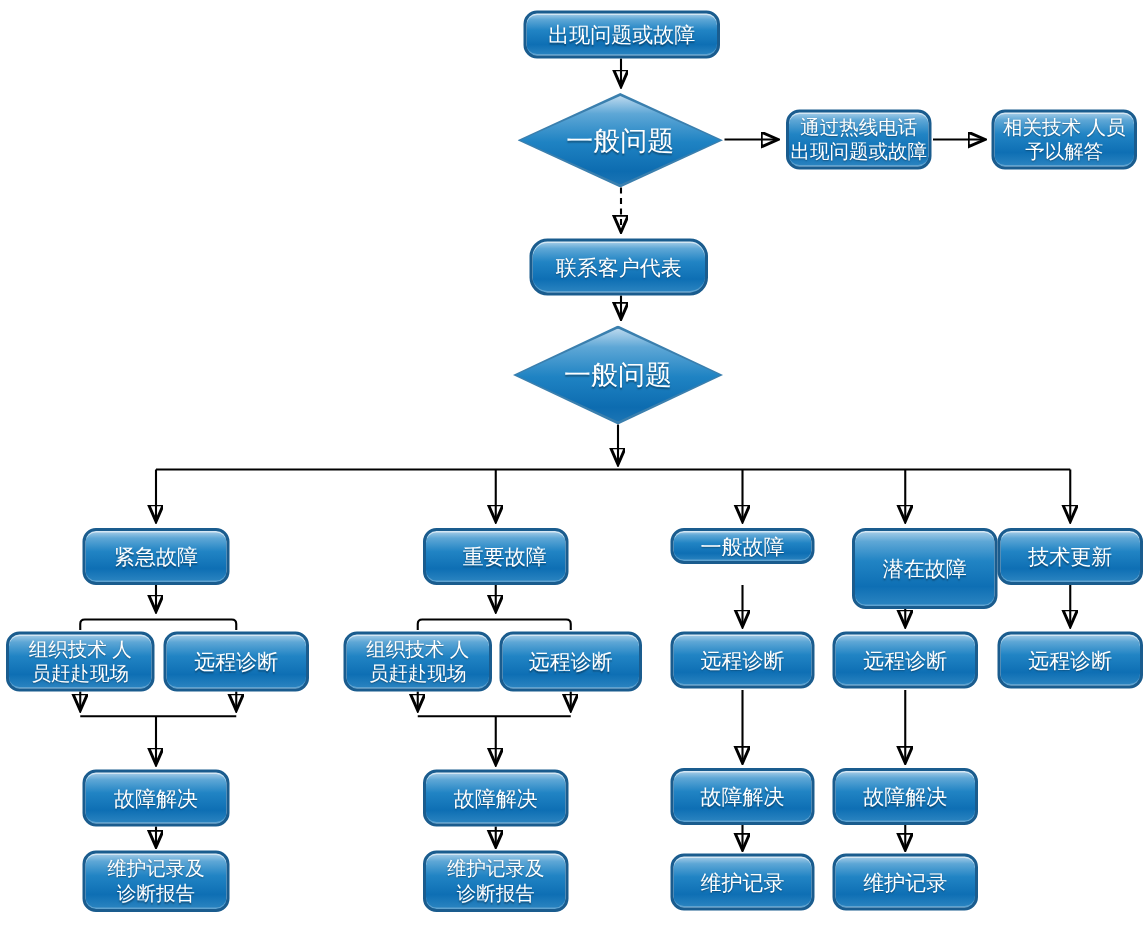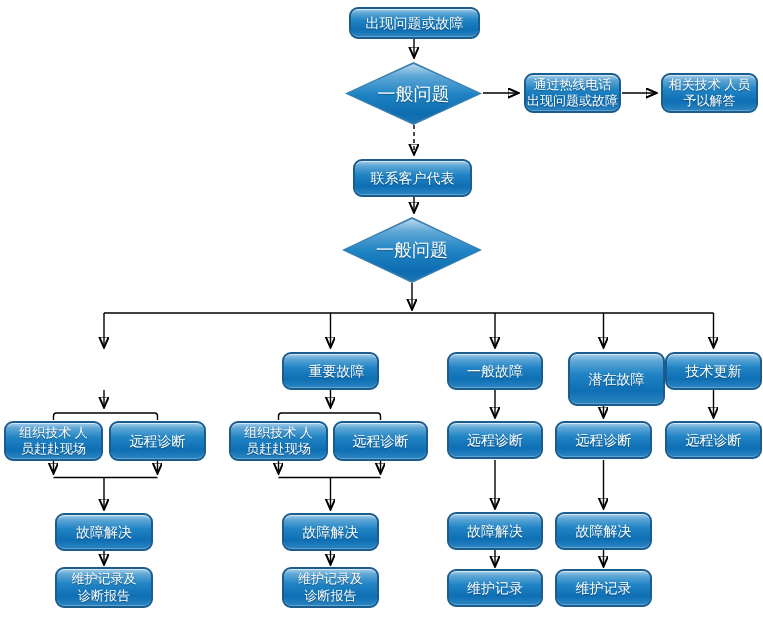--- a/index.html
+++ b/index.html
@@ -93,30 +93,31 @@
     <div class="fill"></div>
     <div class="label">一般问题</div>
   </div>
 
   <div class="node small" style="left:524px;top:73px;width:97px;height:40px;">通过热线电话
 出现问题或故障</div>
 
   <div class="node small" style="left:661px;top:73px;width:97px;height:40px;">相关技术 人员
 予以解答</div>
 
-  <div class="node" style="left:353px;top:159px;width:119px;height:38px;">联系客户代表</div>
+  <div class="node" style="left:353px;top:159px;width:119px;height:38px;border-radius:12px;">联系客户代表</div>
 
   <div class="diamond" style="left:342px;top:217px;width:140px;height:66px;">
     <div class="shape"></div>
     <div class="fill"></div>
     <div class="label">一般问题</div>
   </div>
 
+  <div class="node" style="left:55px;top:352px;width:98px;height:38px;">紧急故障</div>
   <div class="node" style="left:282px;top:352px;width:97px;height:38px;padding-left:12px;">重要故障</div>
-  <div class="node" style="left:447px;top:352px;width:96px;height:38px;">一般故障</div>
+  <div class="node" style="left:447px;top:352px;width:96px;height:24px;">一般故障</div>
   <div class="node" style="left:568px;top:352px;width:97px;height:54px;">潜在故障</div>
   <div class="node" style="left:665px;top:352px;width:97px;height:38px;">技术更新</div>
 
   <div class="node small" style="left:4px;top:421px;width:99px;height:40px;">组织技术 人
 员赶赴现场</div>
   <div class="node" style="left:109px;top:421px;width:97px;height:40px;">远程诊断</div>
 
   <div class="node small" style="left:229px;top:421px;width:99px;height:40px;">组织技术 人
 员赶赴现场</div>
   <div class="node" style="left:333px;top:421px;width:95px;height:40px;">远程诊断</div>

